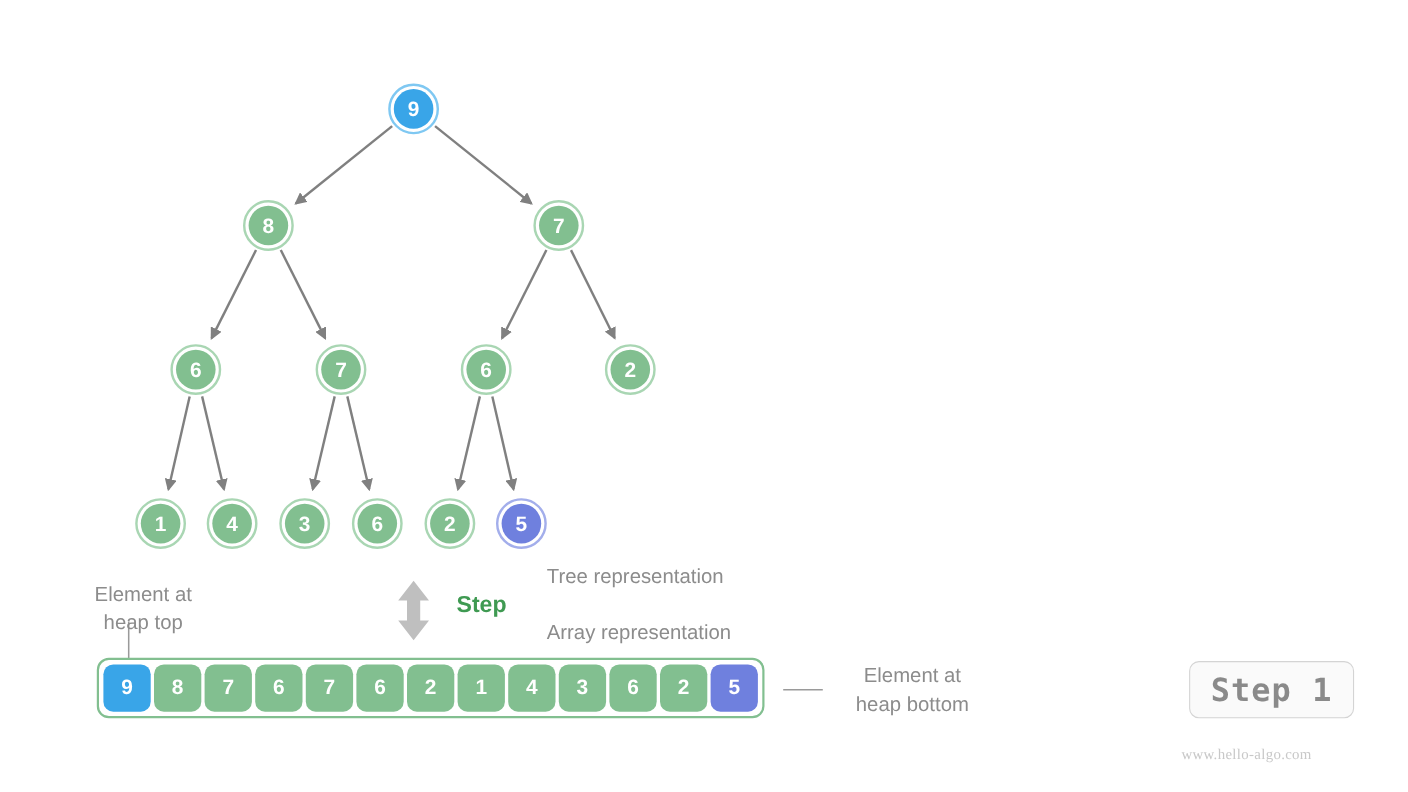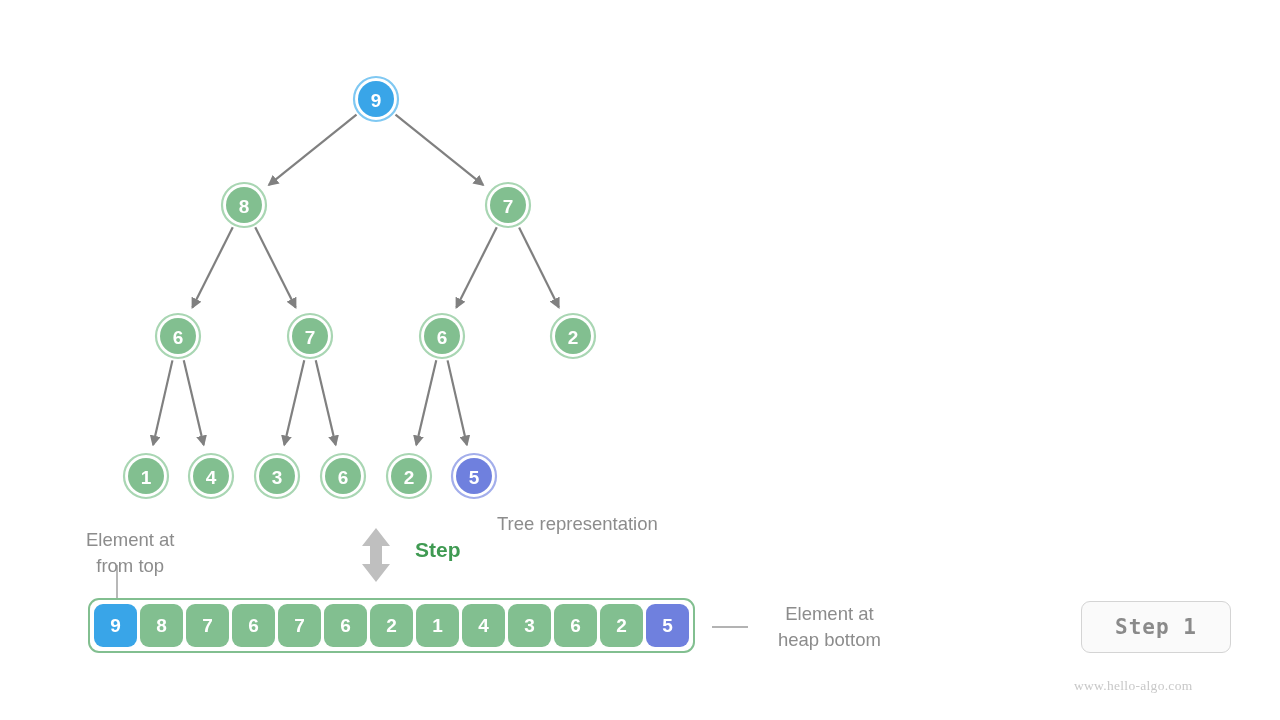--- a/index.html
+++ b/index.html
@@ -109,21 +109,21 @@
     top: 601px;
     width: 150px;
     height: 52px;
     border: 1px solid #d4d4d4;
     border-radius: 9px;
     background: #fafafa;
     display: flex;
     align-items: center;
     justify-content: center;
     font-family: "DejaVu Sans Mono", monospace;
-    font-size: 21px;
+    font-size: 29px;
     font-weight: 700;
     color: #8a8a8a;
     letter-spacing: 1px;
     box-sizing: border-box;
   }
   #watermark {
     position: absolute;
     left: 1074px;
     top: 678px;
     font-family: Liberation Serif, serif;
@@ -230,26 +230,27 @@
     <path d="M712 627 L748 627" stroke="#9a9a9a" stroke-width="1.4" fill="none"></path>
 
     <g>
       <path d="M376 528 L390 546 L382 546 L382 560 L370 560 L370 546 L362 546 Z" fill="#bfbfbf"></path>
       <path d="M376 582 L362 564 L370 564 L370 560 L382 560 L382 564 L390 564 Z" fill="#bfbfbf"></path>
     </g>
   </svg>
 
 
   <div class="repr-label" id="tree-repr-label">Tree representation</div>
+  <div class="repr-label" id="array-repr-label">Array representation</div>
 
   <div id="heap-word">Step</div>
 
   <div class="side-label" id="heap-top-label">
     <div>Element at</div>
-    <div>from top</div>
+    <div>heap top</div>
   </div>
   <div class="side-label" id="heap-bottom-label">
     <div>Element at</div>
     <div>heap bottom</div>
   </div>
 
   <div id="array-wrap">
       <div class="cell blue">9</div>
       <div class="cell green">8</div>
       <div class="cell green">7</div>

